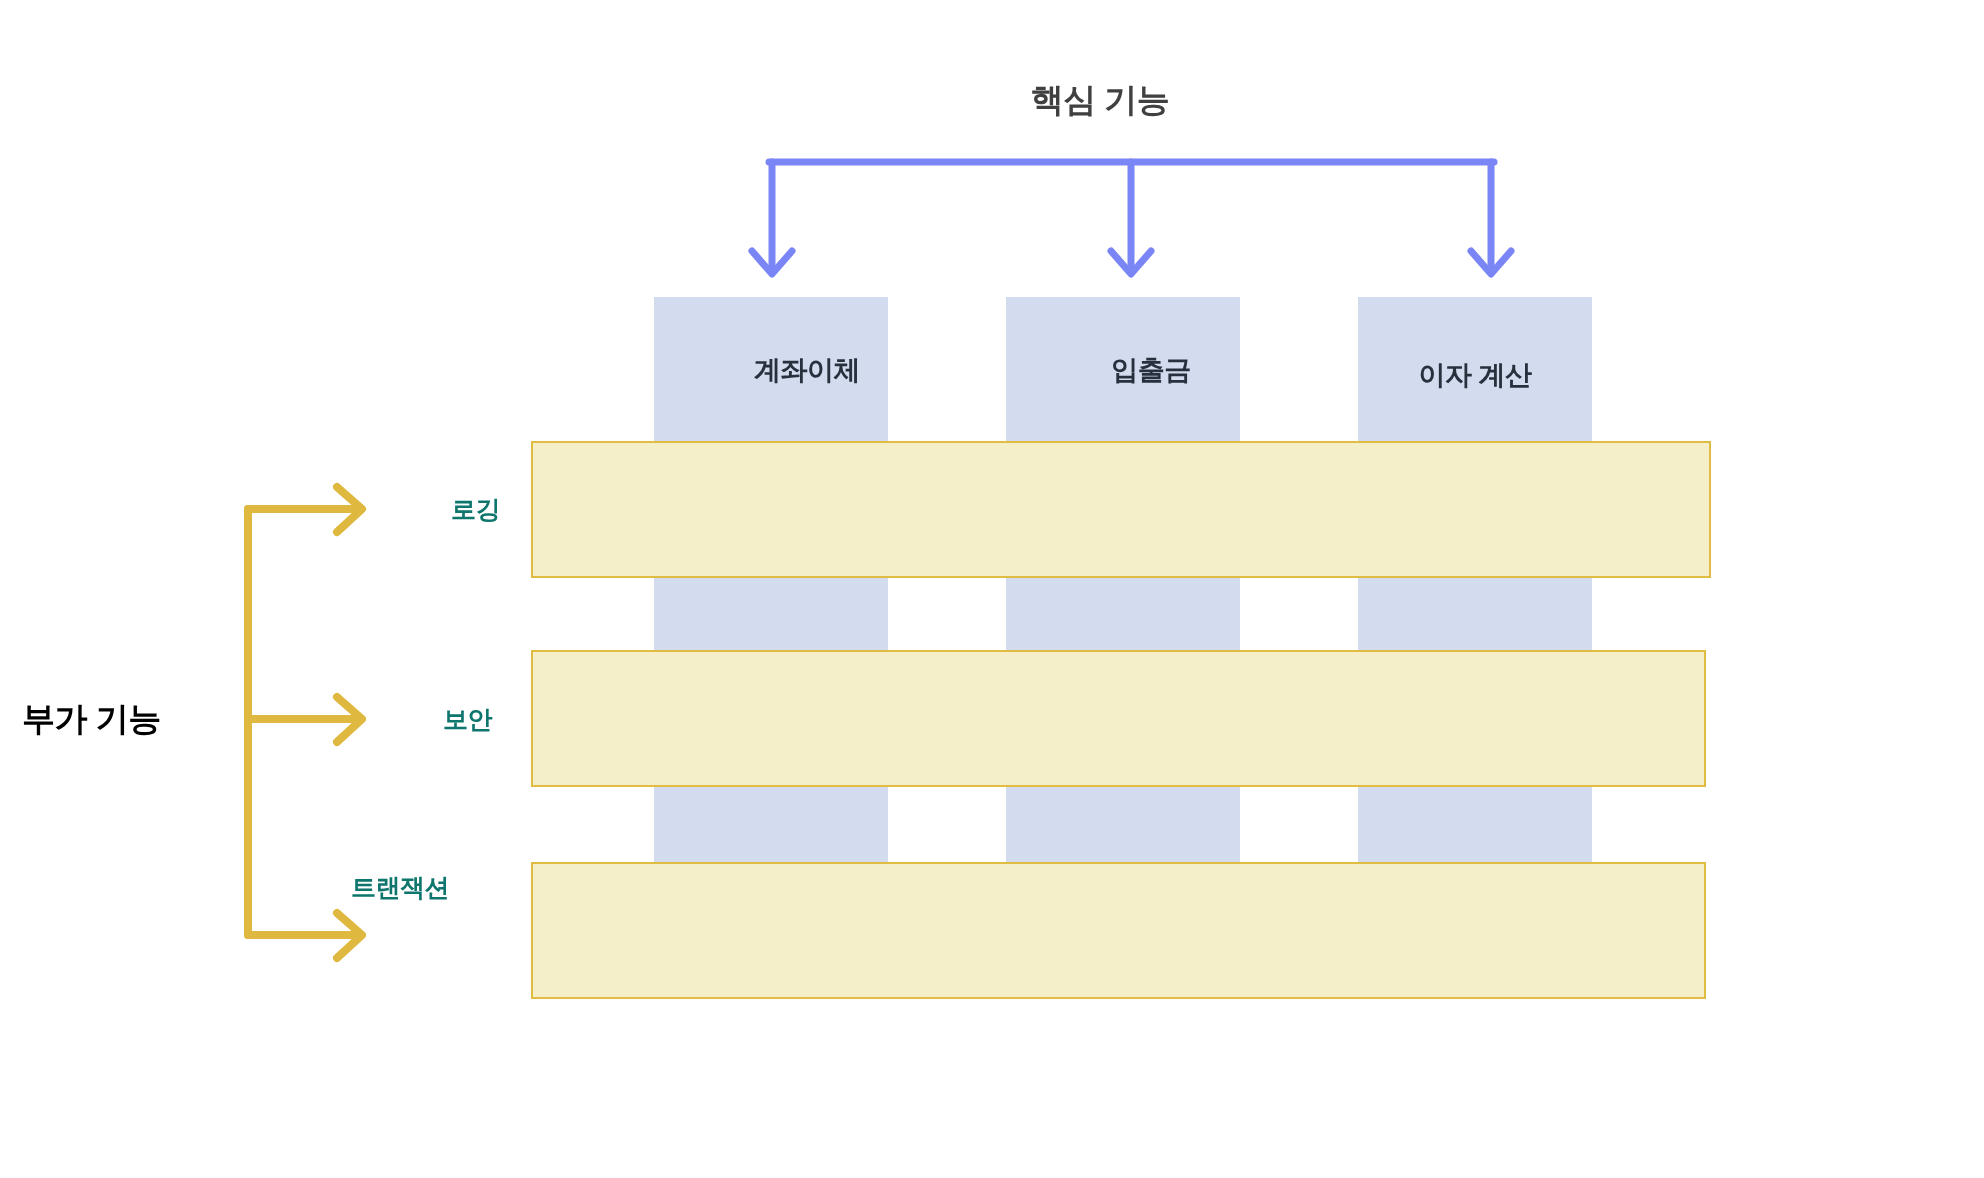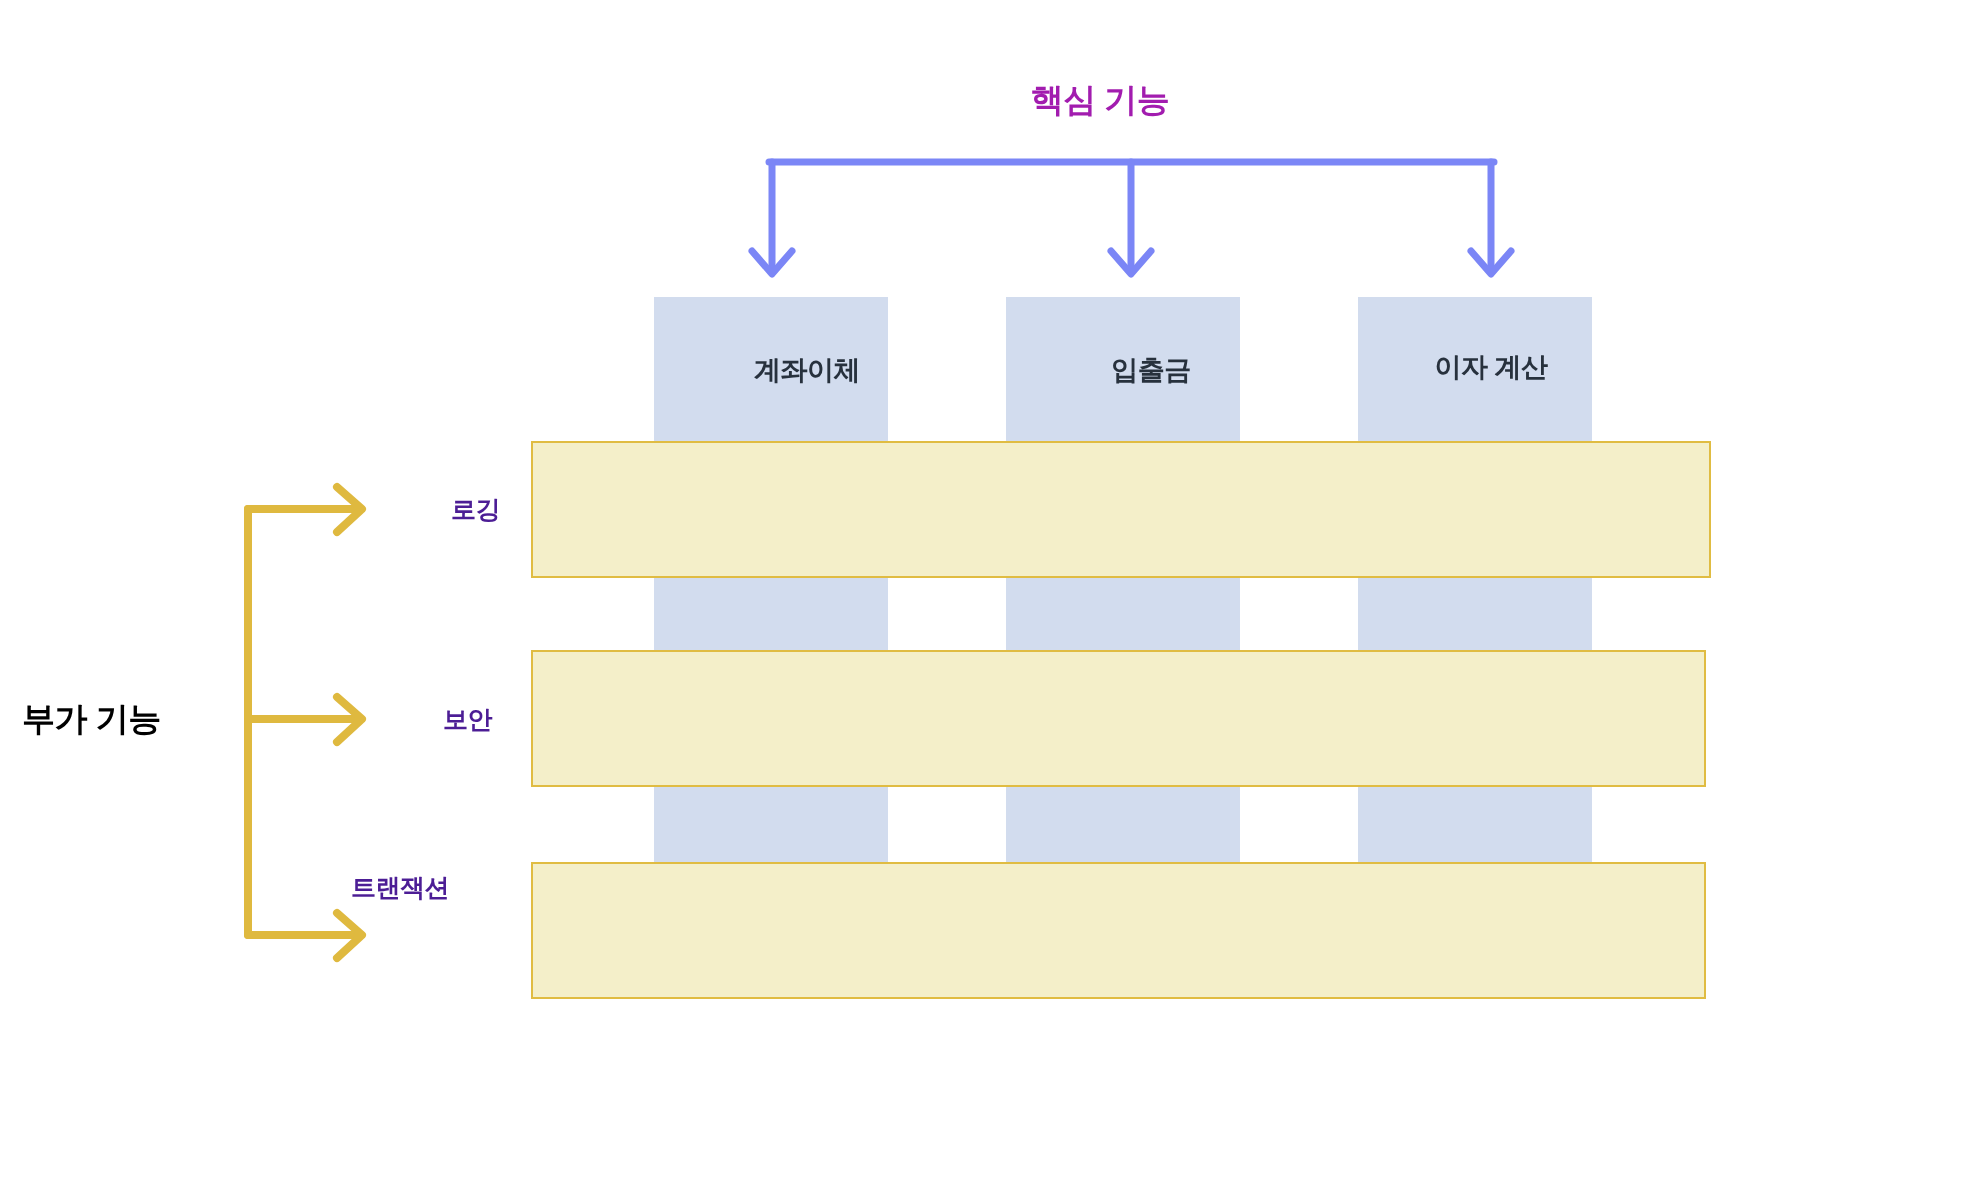--- a/index.html
+++ b/index.html
@@ -47,32 +47,32 @@
     border: 2px solid #e0bc42;
     box-sizing: border-box;
   }
 
   
   .row-label {
     position: absolute;
     text-align: right;
     font-size: 25px;
     font-weight: bold;
-    color: #4c1d95;
+    color: #0f766e;
     letter-spacing: -0.5px;
     white-space: nowrap;
     transform: translateY(-50%);
   }
 
   
   .title-core {
     position: absolute;
     font-size: 33px;
     font-weight: bold;
-    color: #a21caf;
+    color: #404040;
     letter-spacing: -0.5px;
     white-space: nowrap;
     text-align: center;
   }
   .title-extra {
     position: absolute;
     font-size: 33px;
     font-weight: bold;
     color: #000000;
     letter-spacing: -0.5px;
@@ -87,21 +87,21 @@
 
   <div class="core-band" style="left:654px; top:297px; width:234px; height:604px;">
     <div class="core-band-label" style="top:55px;padding-left:36px;">계좌이체</div>
   </div>
 
   <div class="core-band" style="left:1006px; top:297px; width:234px; height:604px;">
     <div class="core-band-label" style="top:55px;padding-left:28px;">입출금</div>
   </div>
 
   <div class="core-band" style="left:1358px; top:297px; width:234px; height:604px;">
-    <div class="core-band-label" style="top:52px;padding-left:16px;">이자 계산</div>
+    <div class="core-band-label" style="top:60px;">이자 계산</div>
   </div>
 
   <div class="cross-bar" style="left:531px; top:441px; width:1180px; height:137px;"></div>
 
   <div class="cross-bar" style="left:531px; top:650px; width:1175px; height:137px;"></div>
 
   <div class="cross-bar" style="left:531px; top:862px; width:1175px; height:137px;"></div>
 
   <div class="row-label" style="left:300px; top:509px; width:200px;">로깅</div>
 

